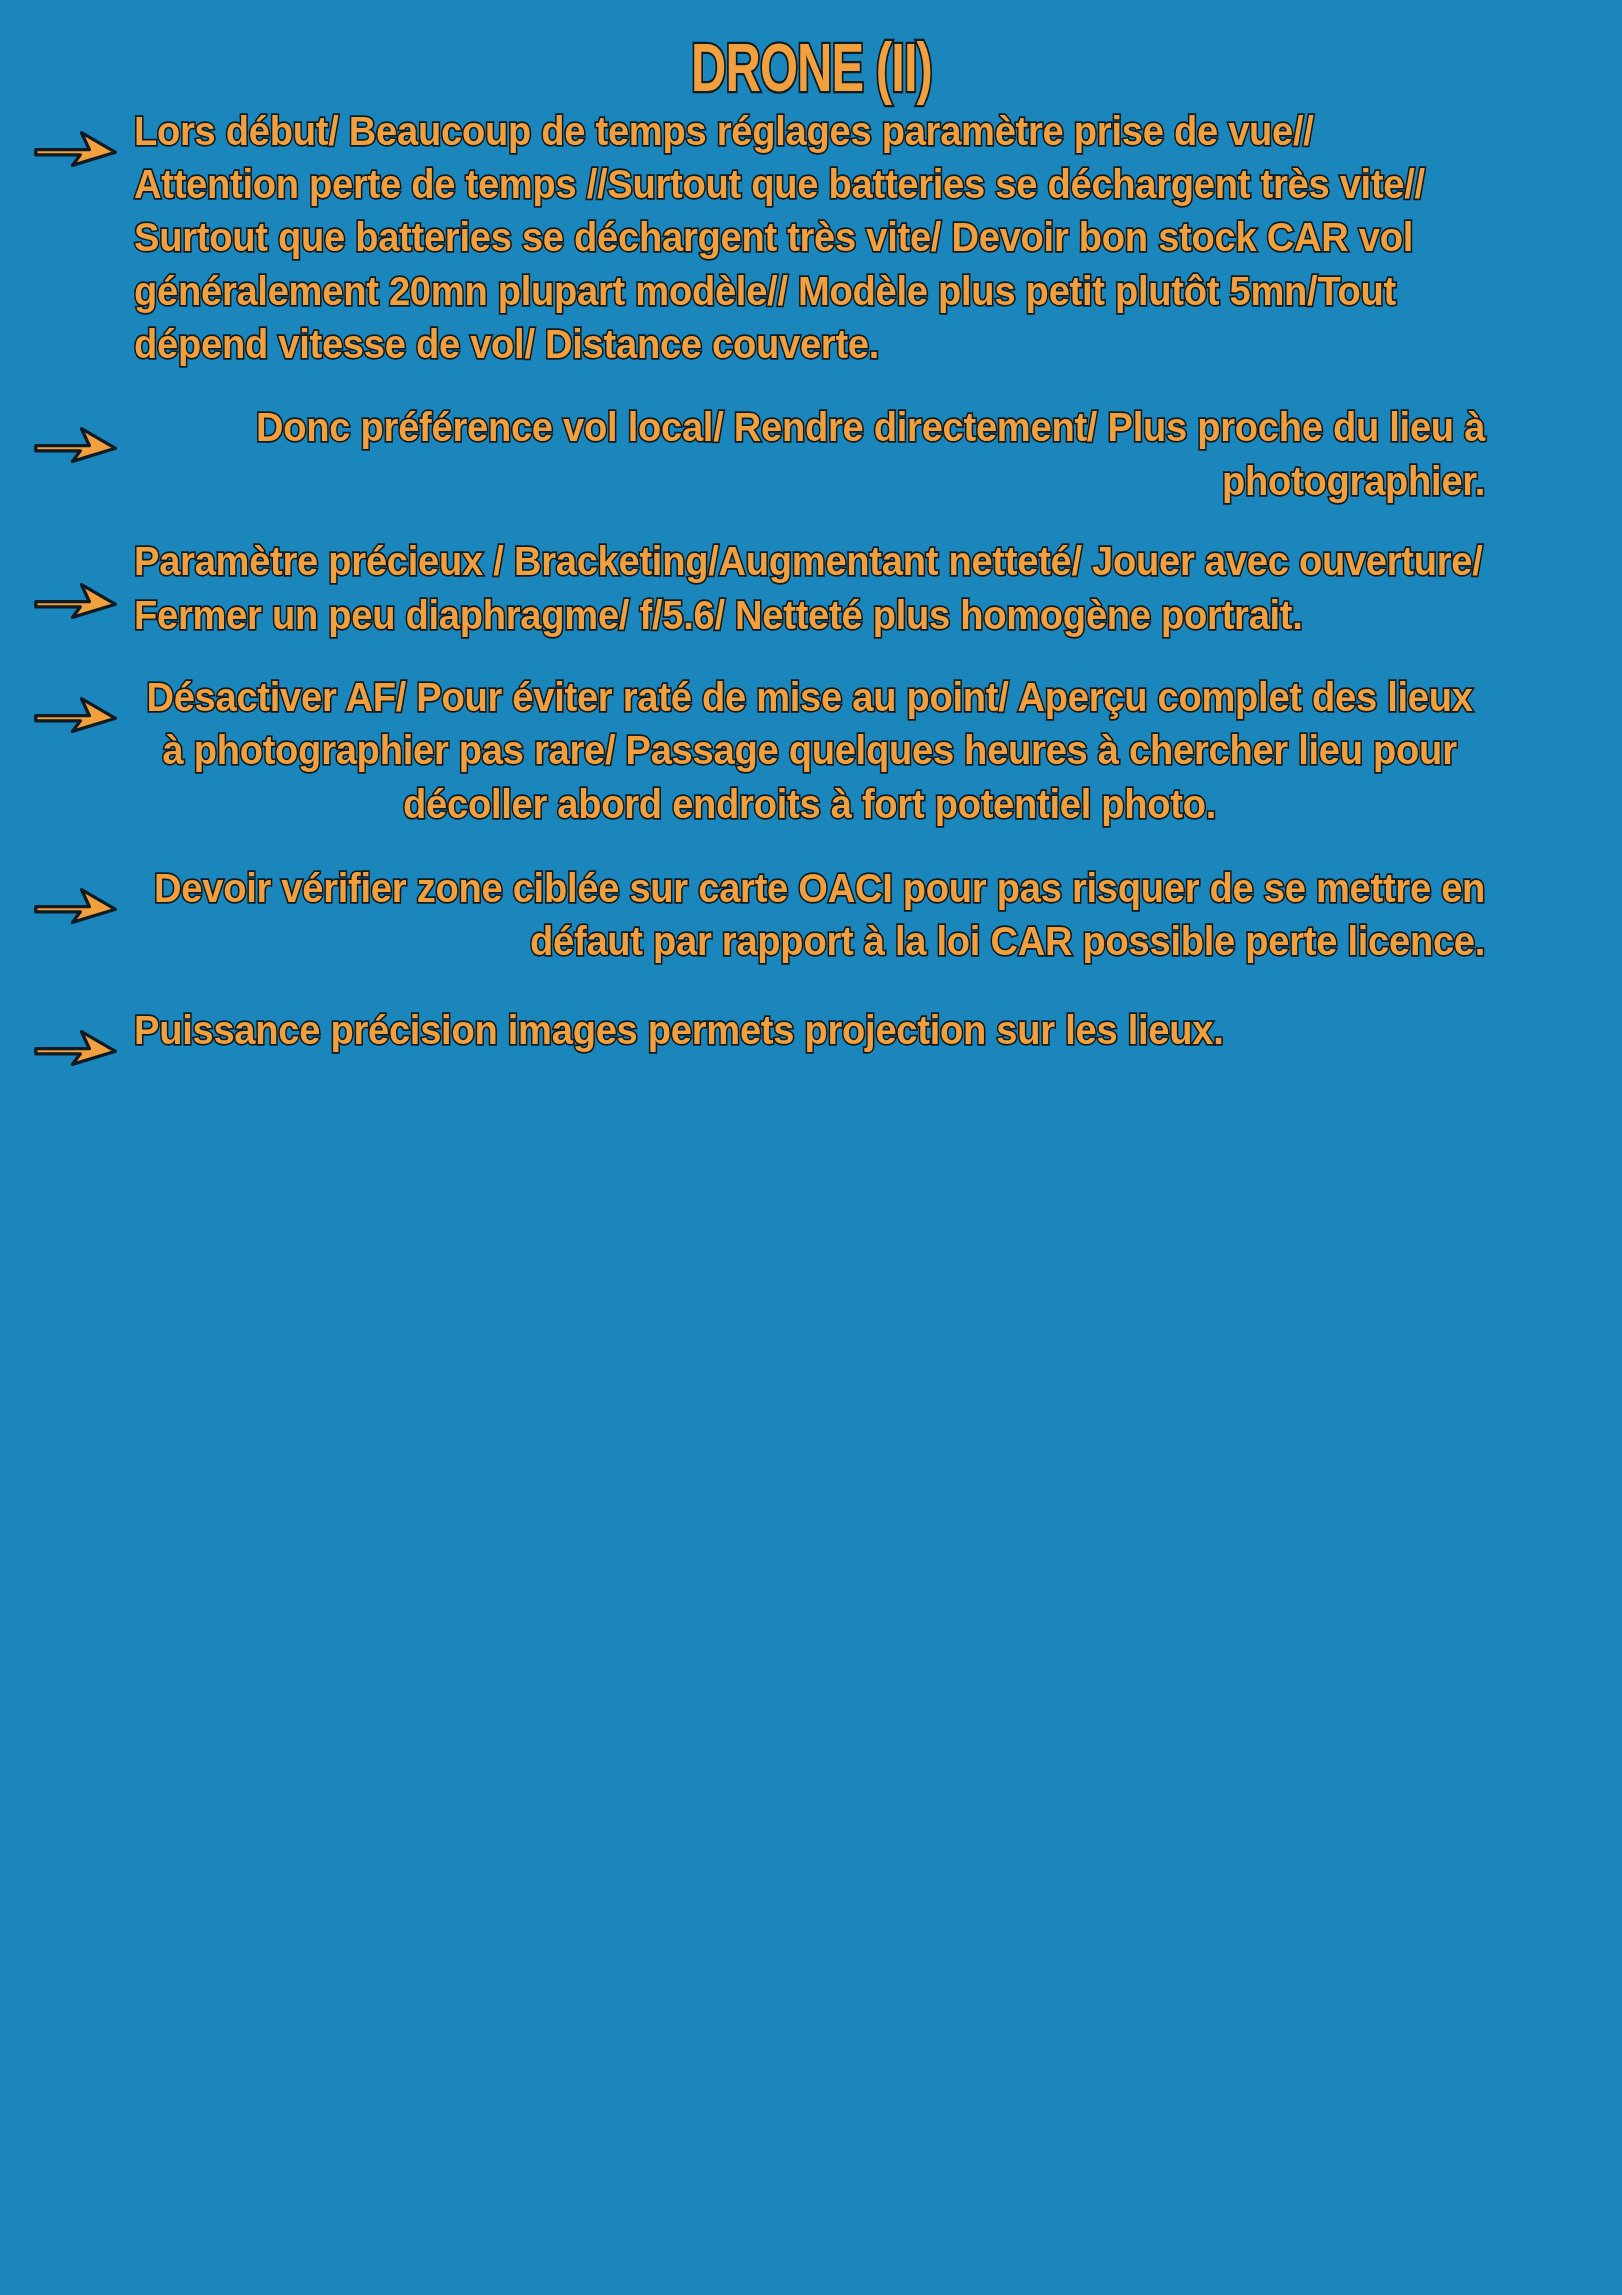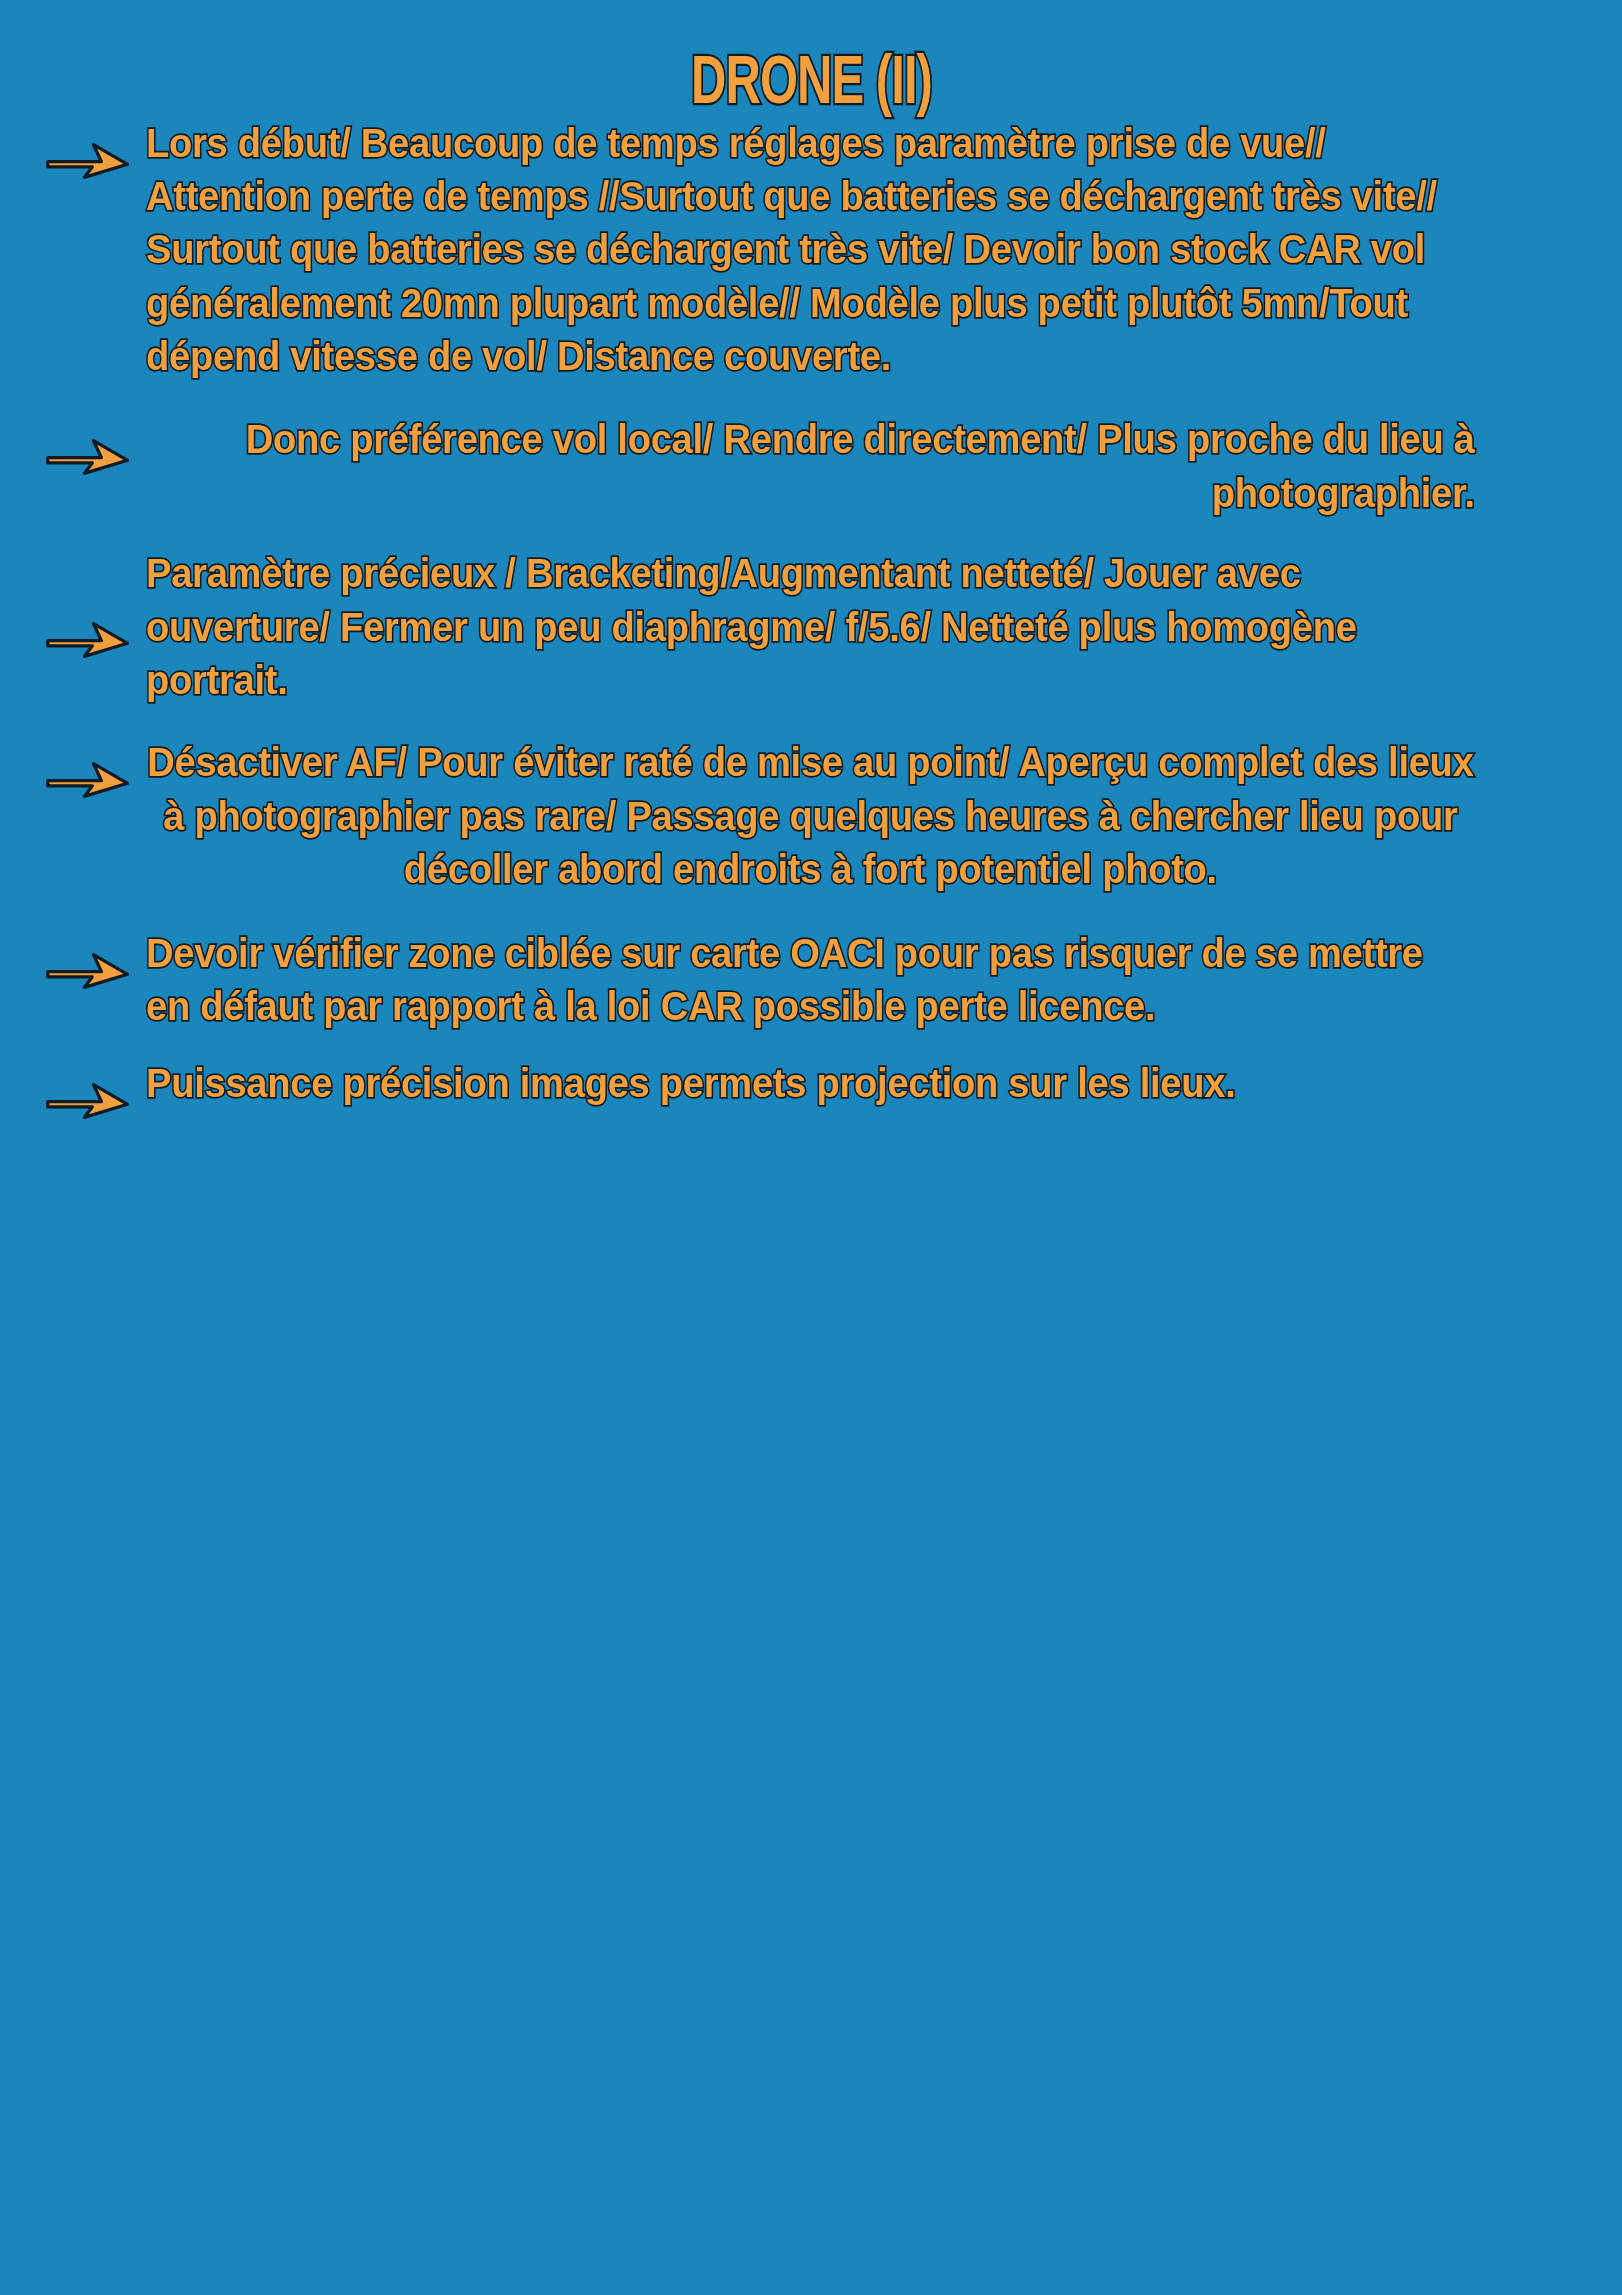--- a/index.html
+++ b/index.html
@@ -12,21 +12,21 @@
     background: #1b86bc;
     font-family: "Liberation Sans", sans-serif;
     overflow: hidden;
   }
   .page {
     position: relative;
     width: 1623px;
     height: 2295px;
     background: #1b86bc;
     box-sizing: border-box;
-    padding: 12px;
+    padding: 0;
   }
   .title {
     text-align: center;
     font-family: "Liberation Sans", sans-serif;
     font-weight: bold;
     font-size: 68px;
     letter-spacing: -1.3px;
     color: #f2a03d;
     -webkit-text-stroke: 4.6px #0e1a24;
     paint-order: stroke fill;
@@ -70,21 +70,21 @@
     letter-spacing: -0.3px;
     transform: scaleX(0.93);
     transform-origin: left top;
     width: 107.5%;
   }
   .bullet-0 { margin-bottom: 30px; }
   .bullet-1 { margin-bottom: 27.5px; text-align: right; }
   .bullet-2 { margin-bottom: 29px; }
   .bullet-3 { margin-bottom: 29px; align-items: center; }
   .bullet-4 { margin-bottom: 31px; text-align: center; }
-  .bullet-5 { margin-bottom: 23px; }
+  .bullet-5 { margin-bottom: 36px; text-align: right; }
   .bullet-6 { margin-bottom: 0; }
 </style>
 </head>
 <body>
 
 <div class="page">
 
   <h1 class="title">DRONE (II)</h1>
 
   <ul class="bullets">

